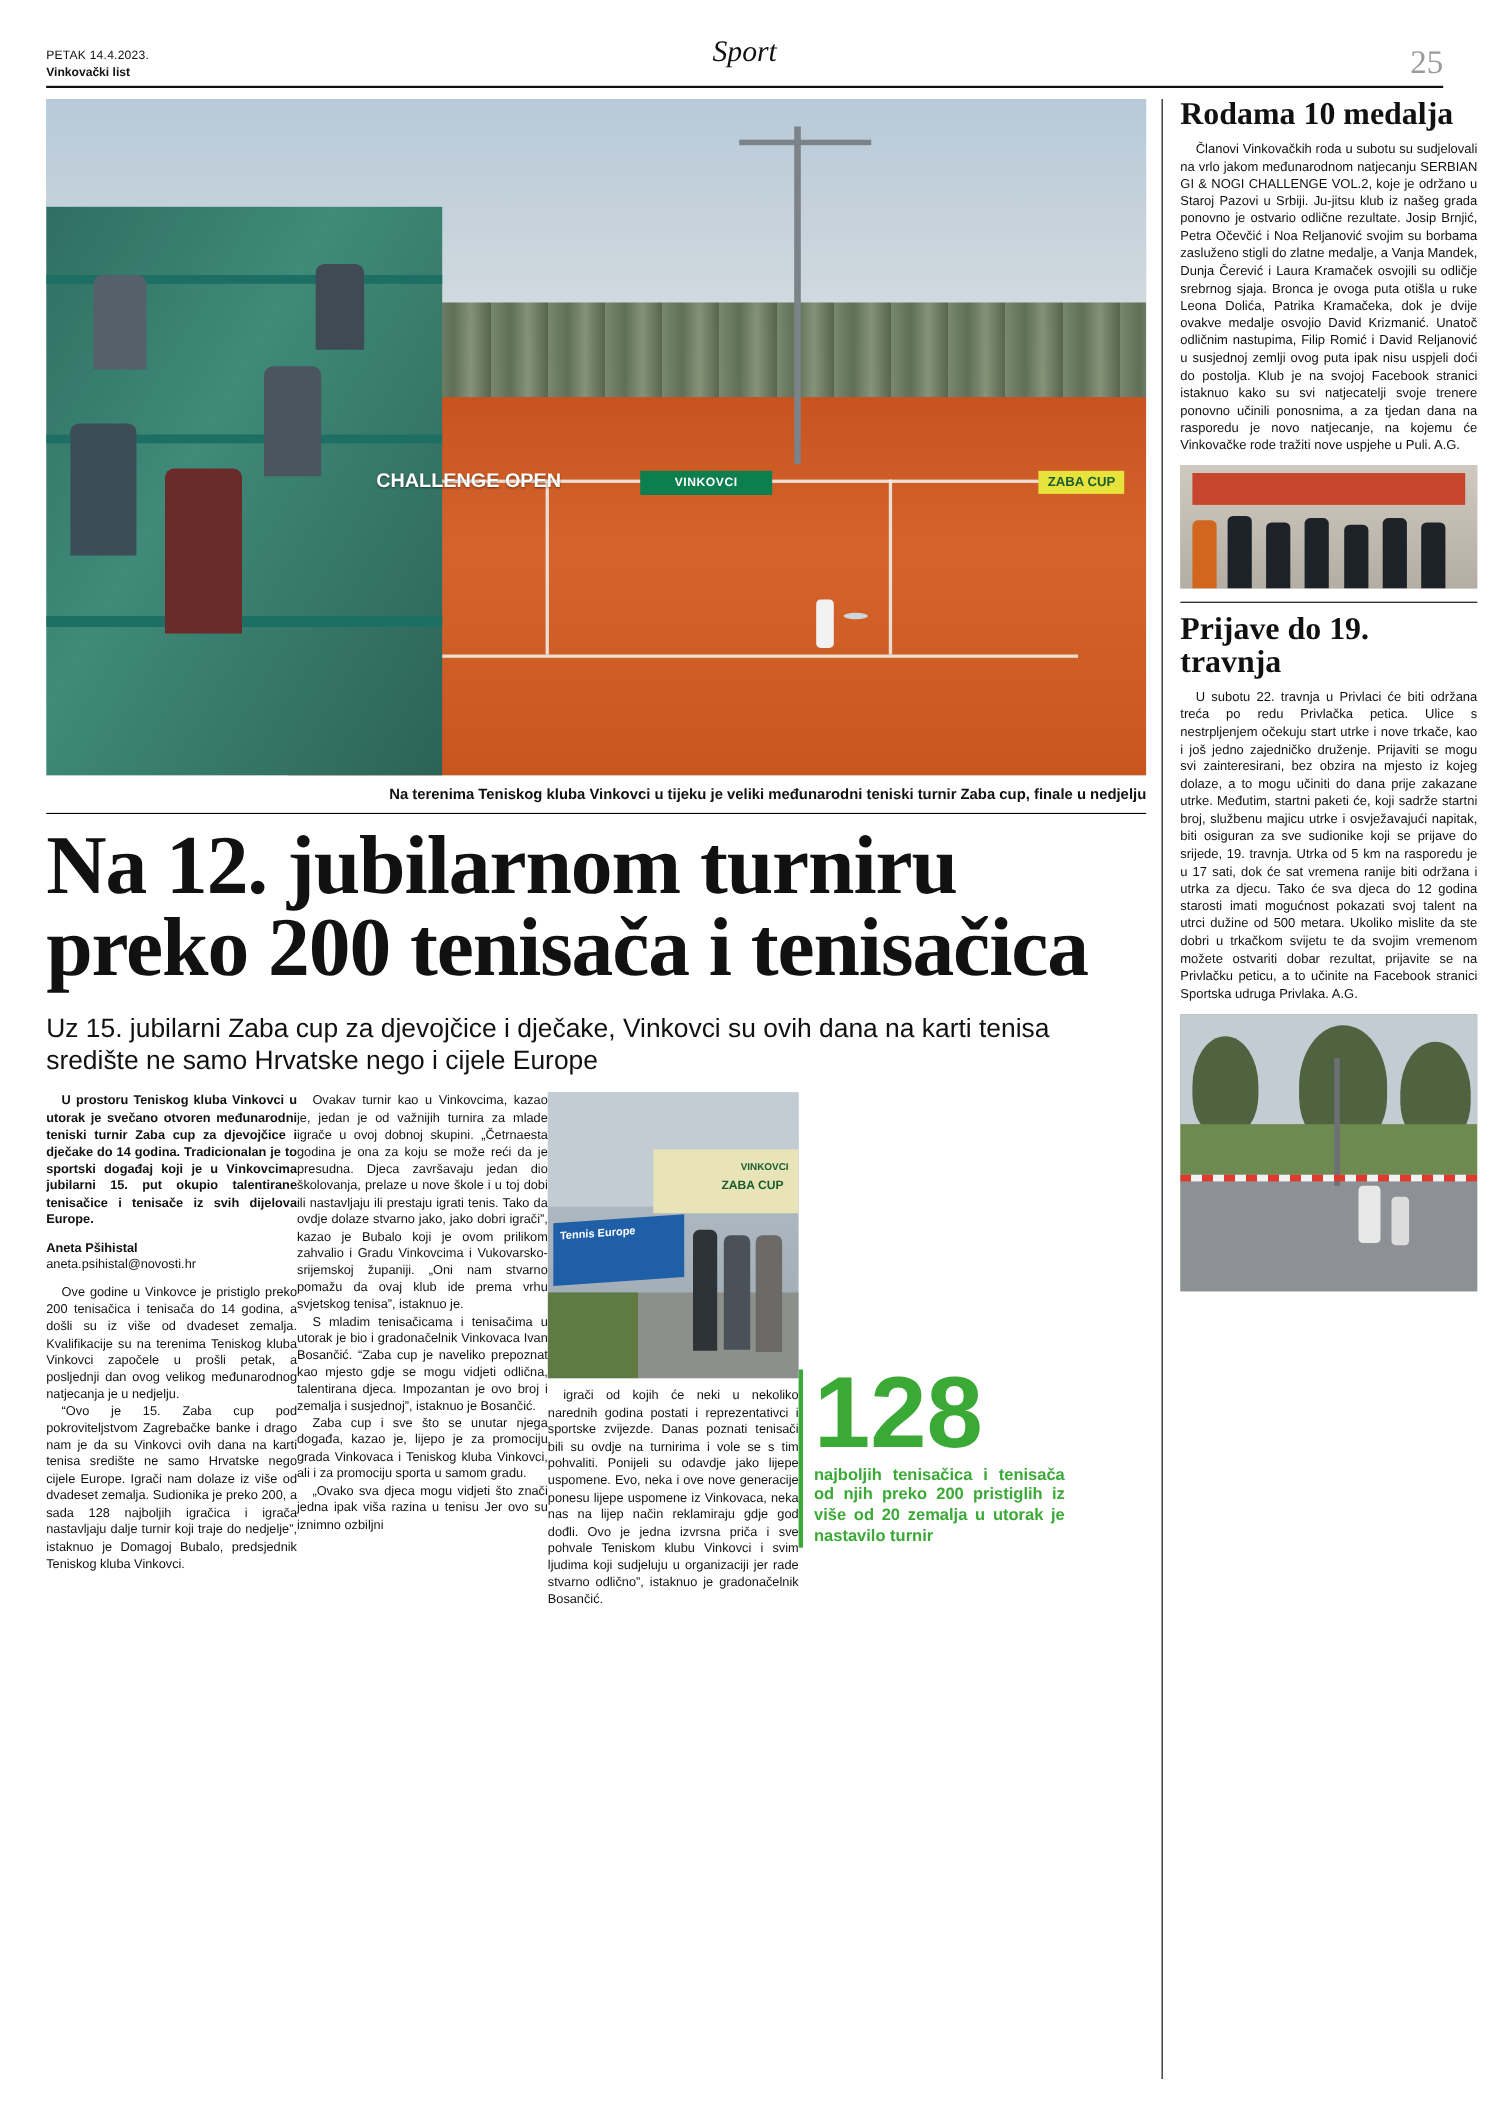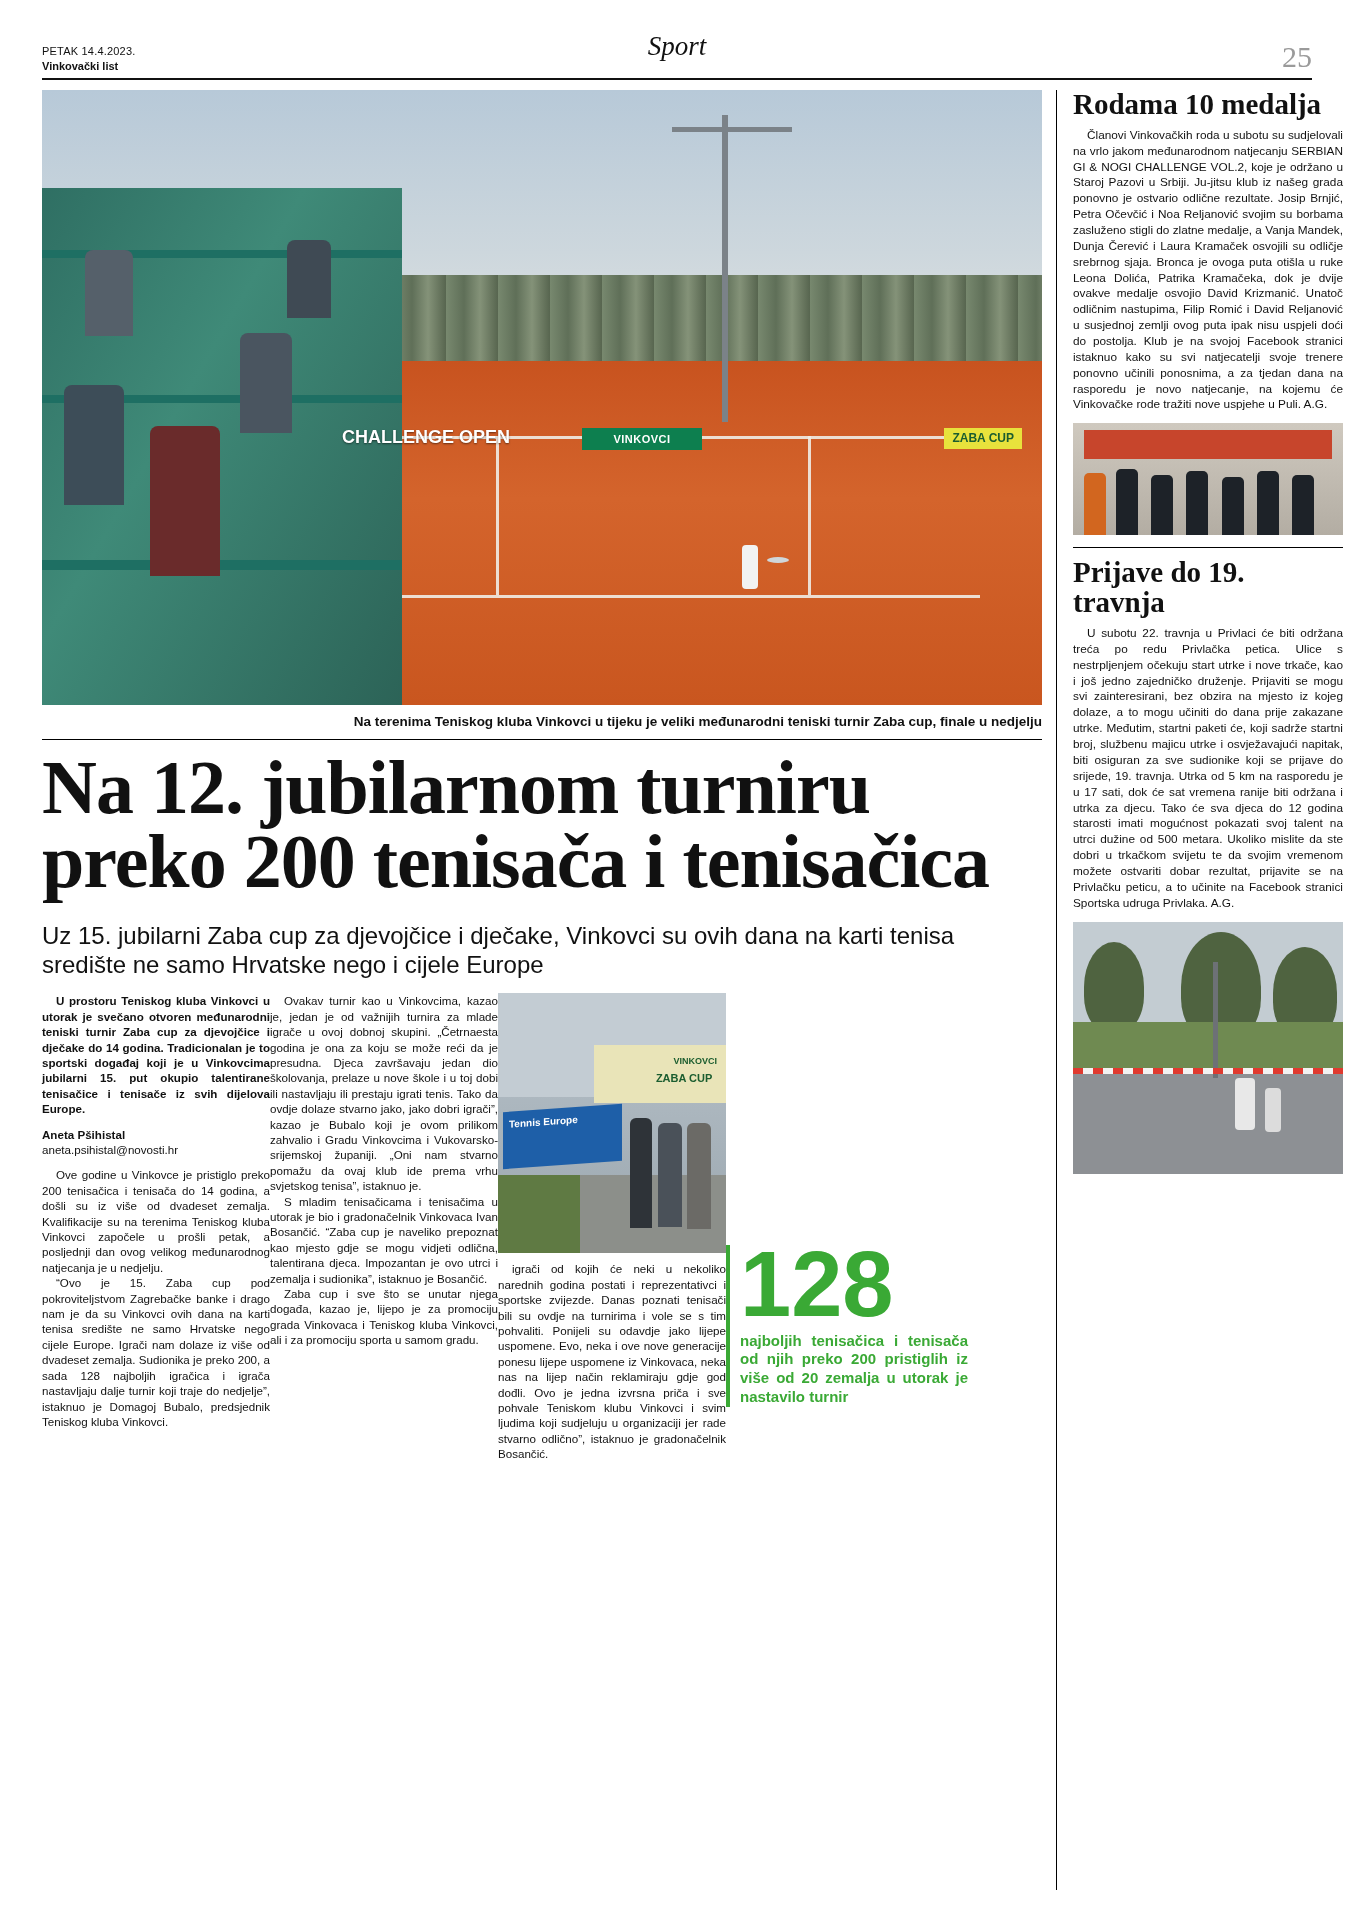--- a/index.html
+++ b/index.html
@@ -208,22 +208,23 @@
         <div class="col">
           <p class="lead">U prostoru Teniskog kluba Vinkovci u utorak je svečano otvoren međunarodni teniski turnir Zaba cup za djevojčice i dječake do 14 godina. Tradicionalan je to sportski događaj koji je u Vinkovcima jubilarni 15. put okupio talentirane tenisačice i tenisače iz svih dijelova Europe.</p>
           <div class="byline">Aneta Pšihistal</div>
           <div class="byline-mail">aneta.psihistal@novosti.hr</div>
           <p>Ove godine u Vinkovce je pristiglo preko 200 tenisačica i tenisača do 14 godina, a došli su iz više od dvadeset zemalja. Kvalifikacije su na terenima Teniskog kluba Vinkovci započele u prošli petak, a posljednji dan ovog velikog međunarodnog natjecanja je u nedjelju.</p>
           <p>“Ovo je 15. Zaba cup pod pokroviteljstvom Zagrebačke banke i drago nam je da su Vinkovci ovih dana na karti tenisa središte ne samo Hrvatske nego cijele Europe. Igrači nam dolaze iz više od dvadeset zemalja. Sudionika je preko 200, a sada 128 najboljih igračica i igrača nastavljaju dalje turnir koji traje do nedjelje”, istaknuo je Domagoj Bubalo, predsjednik Teniskog kluba Vinkovci.</p>
         </div>
 
         <div class="col">
           <p>Ovakav turnir kao u Vinkovcima, kazao je, jedan je od važnijih turnira za mlade igrače u ovoj dobnoj skupini. „Četrnaesta godina je ona za koju se može reći da je presudna. Djeca završavaju jedan dio školovanja, prelaze u nove škole i u toj dobi ili nastavljaju ili prestaju igrati tenis. Tako da ovdje dolaze stvarno jako, jako dobri igrači”, kazao je Bubalo koji je ovom prilikom zahvalio i Gradu Vinkovcima i Vukovarsko-srijemskoj županiji. „Oni nam stvarno pomažu da ovaj klub ide prema vrhu svjetskog tenisa”, istaknuo je.</p>
-          <p>S mladim tenisačicama i tenisačima u utorak je bio i gradonačelnik Vinkovaca Ivan Bosančić. “Zaba cup je naveliko prepoznat kao mjesto gdje se mogu vidjeti odlična, talentirana djeca. Impozantan je ovo utrci i zemalja i sudionika”, istaknuo je Bosančić.</p>
+          <p>S mladim tenisačicama i tenisačima u utorak je bio i gradonačelnik Vinkovaca Ivan Bosančić. “Zaba cup je naveliko prepoznat kao mjesto gdje se mogu vidjeti odlična, talentirana djeca. Impozantan je ovo broj i zemalja i susjednoj”, istaknuo je Bosančić.</p>
           <p>Zaba cup i sve što se unutar njega događa, kazao je, lijepo je za promociju grada Vinkovaca i Teniskog kluba Vinkovci, ali i za promociju sporta u samom gradu.</p>
+          <p>„Ovako sva djeca mogu vidjeti što znači jedna ipak viša razina u tenisu Jer ovo su iznimno ozbiljni</p>
         </div>
 
         <div class="col col-3">
           <div class="photo-mid">
             <div class="pm-sky"></div>
             <div class="pm-tent"></div>
             <div class="pm-tentlogo">VINKOVCI</div>
             <div style="position:absolute;top:30%;right:6%;font-size:11px;font-weight:bold;color:#1b5d2f;">ZABA CUP</div>
             <div class="pm-banner">
               <span>Tennis Europe</span>

